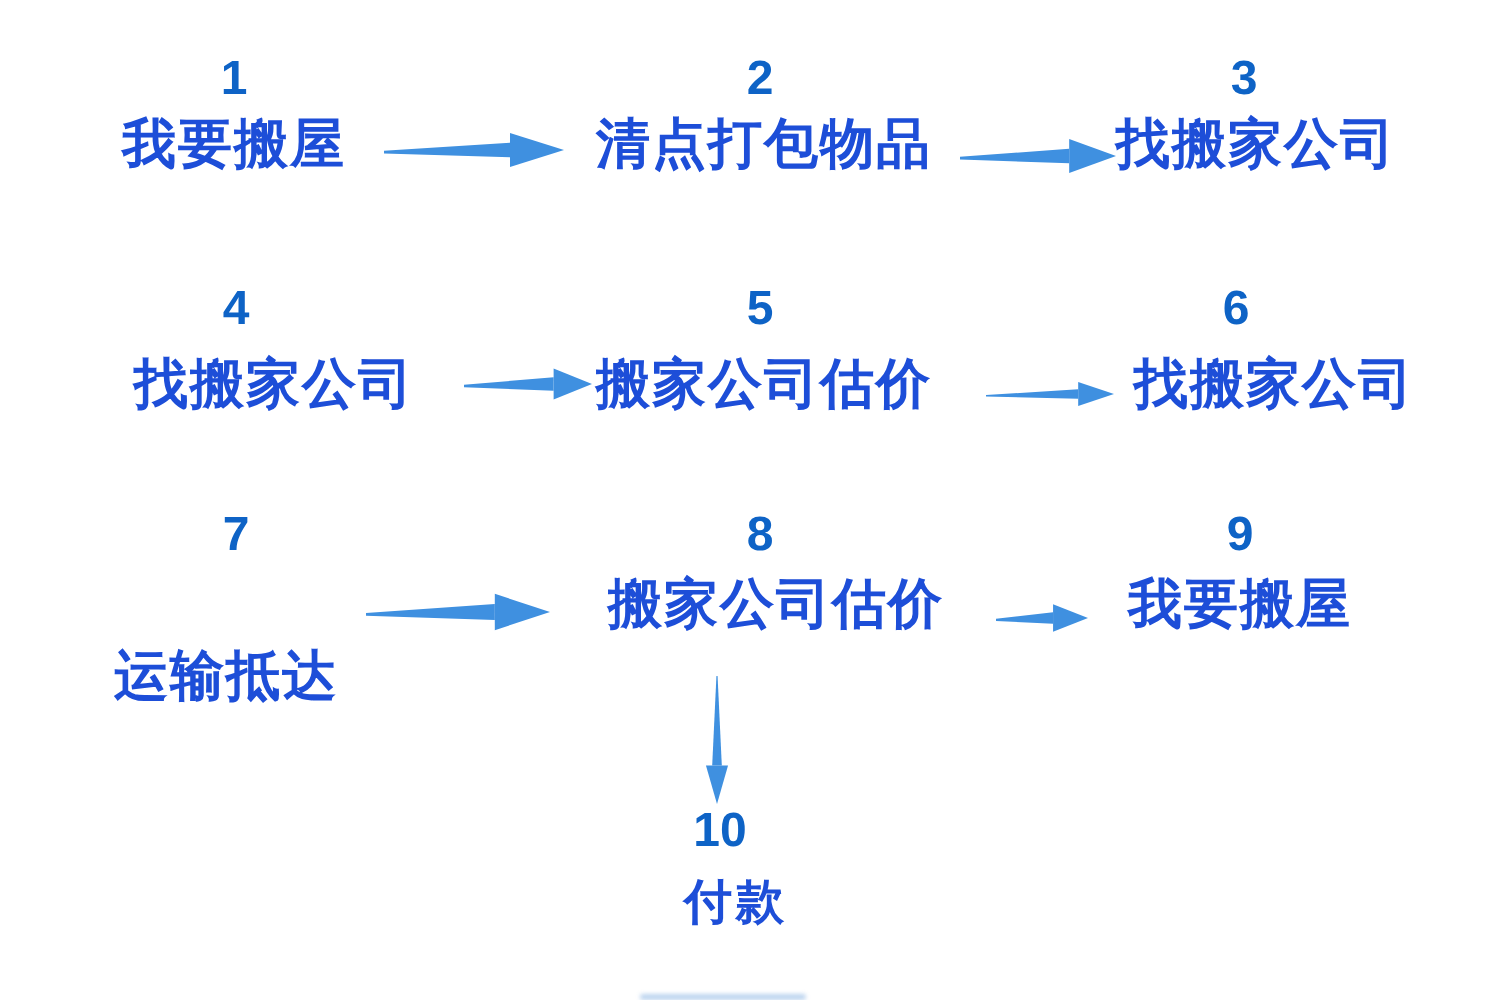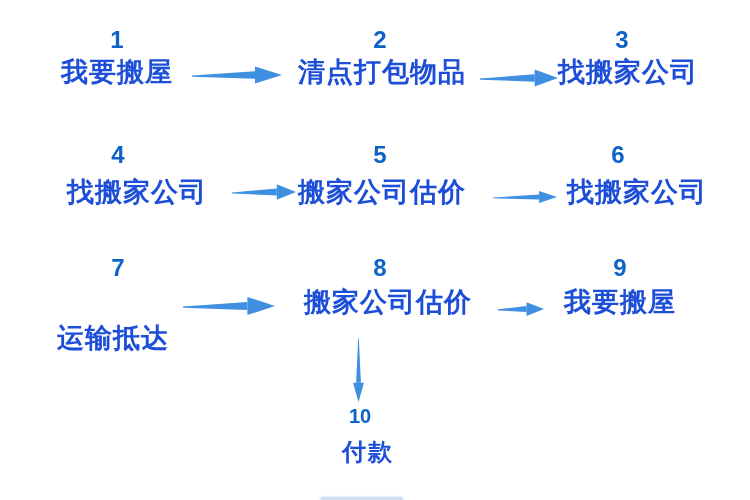--- a/index.html
+++ b/index.html
@@ -12,21 +12,21 @@
   .step-num{
     position:absolute;transform:translateX(-50%);
     color:#0e63c6;font-weight:bold;font-size:24px;line-height:28px;
     white-space:nowrap;
   }
   .step-label{
     position:absolute;transform:translateX(-50%);
     color:#1d4ed8;font-weight:bold;font-size:27px;line-height:32px;
     letter-spacing:1px;white-space:nowrap;
   }
-  .num-10{font-size:20px;line-height:32px;}
+  .num-10{font-size:24px;line-height:32px;}
   .label-10{font-size:24px;line-height:40px;letter-spacing:2px;}
   .arrow{position:absolute;display:block;}
   .arrow polygon{fill:#3f90e0;}
   .cutoff{
     position:absolute;left:320px;top:497px;width:83px;height:3px;
     background:rgba(62,133,210,0.35);filter:blur(1px);border-radius:2px;
   }
 </style>
 </head>
 <body>

